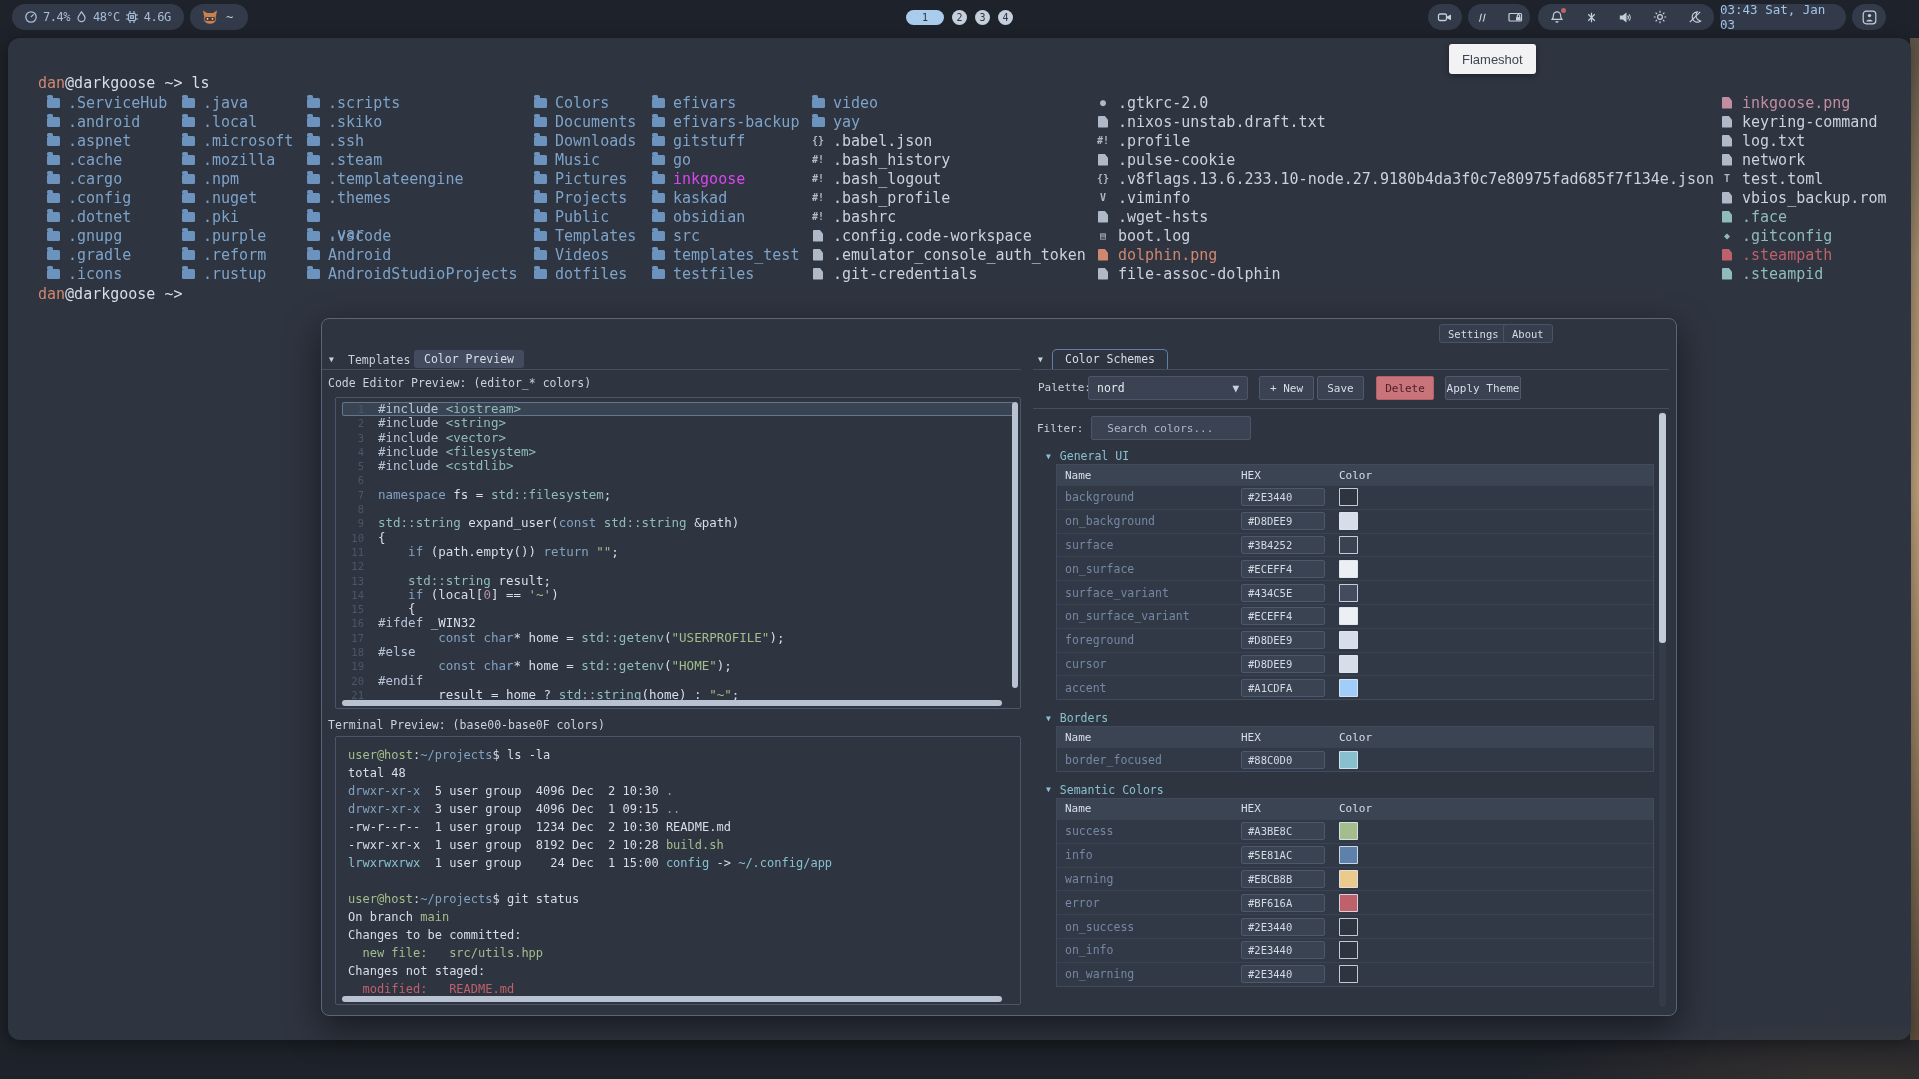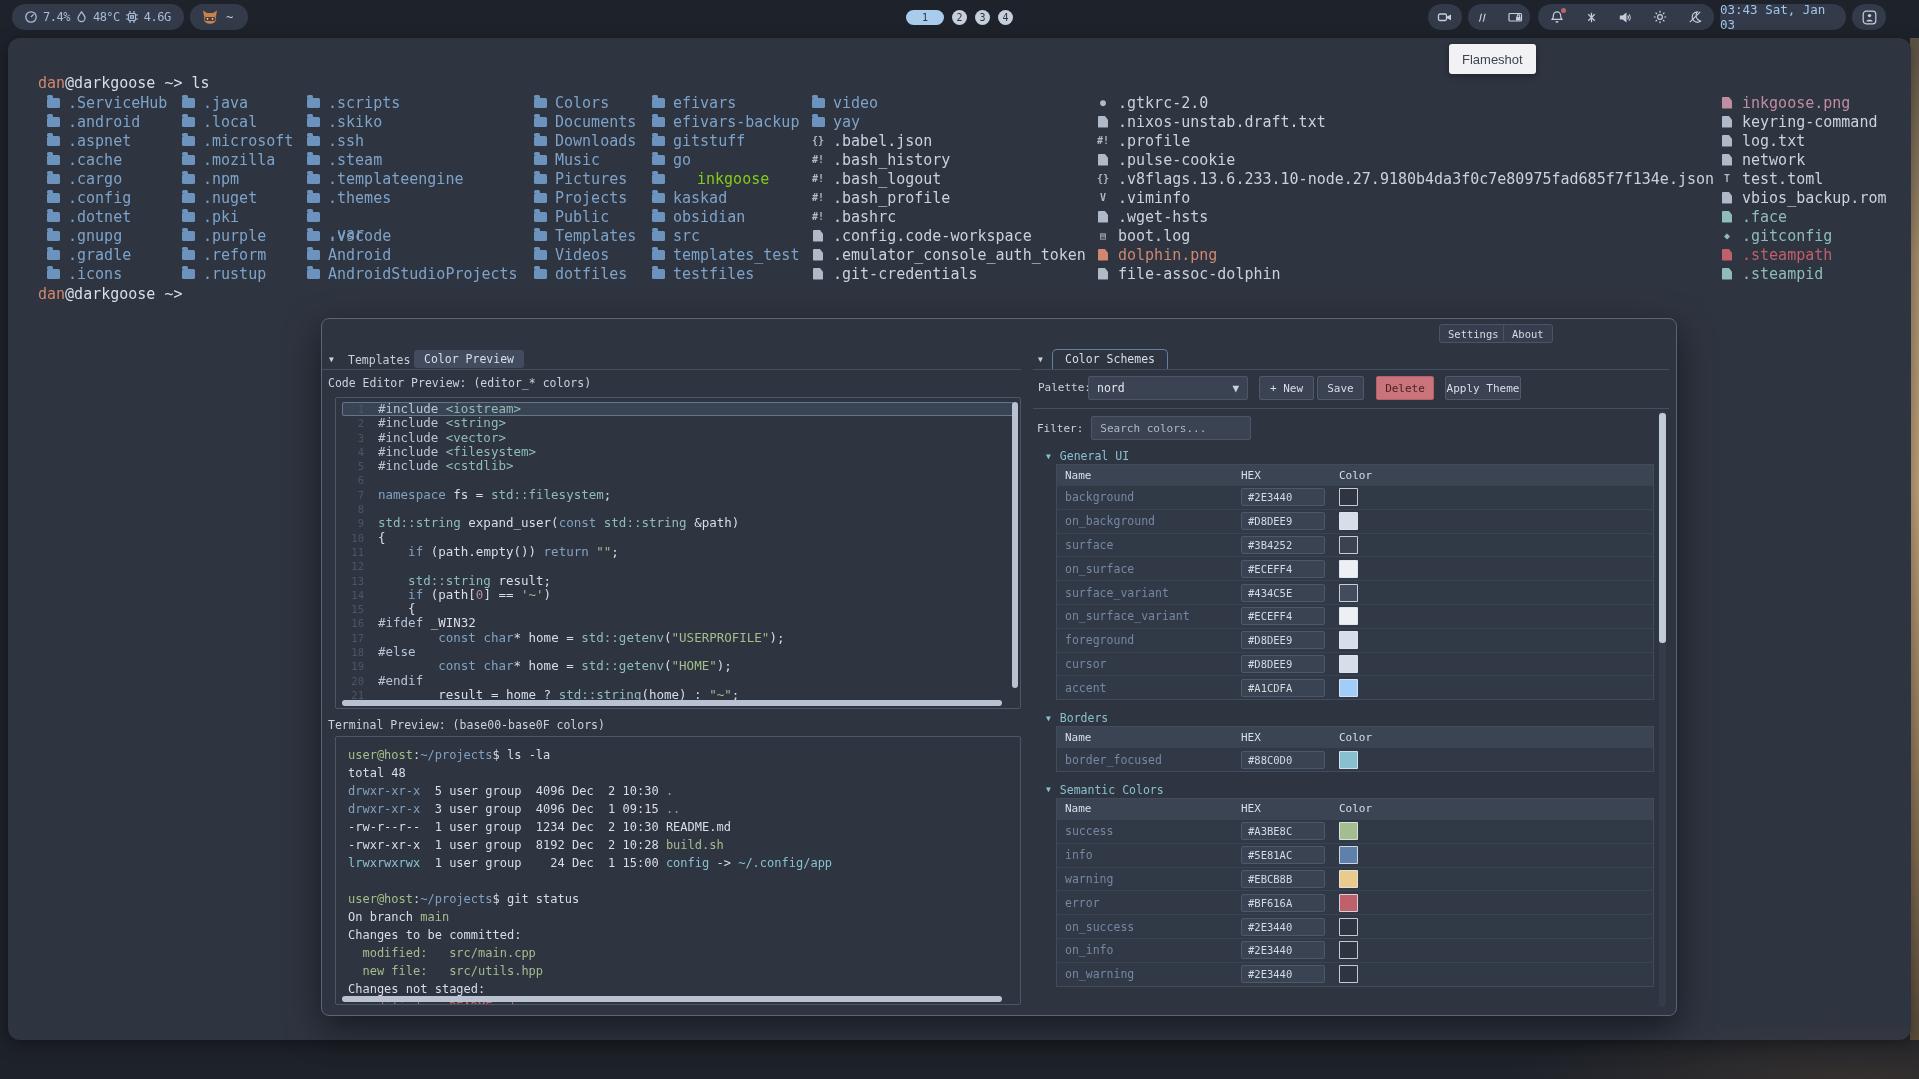--- a/index.html
+++ b/index.html
@@ -89,21 +89,21 @@
     justify-content:space-between; font-size:11.5px; color:#E2E7EF; }
   .select .caret { color:#C9D2DE; font-size:11px; }
   .pbtn { position:absolute; top:57px; height:24px; background:#3B4252; border:1px solid #4F5A6E;
     border-radius:2px; color:#D8DEE9; font-family:inherit; font-size:11px; }
   .b-new{left:937px;width:55px}.b-save{left:995px;width:47px}
   .b-del{left:1054px;width:58px;background:#C9737B;border-color:#B2616B;color:#4D2127;}
   .b-apply{left:1123px;width:76px}
   .scrollarea { position:absolute; left:710px; top:90px; width:636px; height:600px; overflow:hidden; }
   .filter-row { display:flex; align-items:center; padding:7px 0 8px 5px; gap:8px; }
   .filter-input { width:160px; height:24px; background:#3B4252; border:1px solid #4C566A; border-radius:2px;
-    color:#C9D2DE; font-family:inherit; font-size:11px; padding:0 8px; }
+    color:#C9D2DE; font-family:inherit; font-size:11px; padding:0 15px; }
   .filter-input::placeholder { color:#AEB9C9; opacity:1; }
   .section { margin-bottom:10px; }
   .sec-title { display:flex; gap:9px; align-items:center; padding-left:14px; height:16px;
     color:#88C0D0; font-size:11.5px; }
   .sec-title .arrow { color:#88C0D0; }
   .tbl { margin-left:24px; width:598px; border:1px solid #414B5C; }
   .trow { display:flex; align-items:center; height:23.8px; background:#313946; border-top:1px solid #3A4352; }
   .trow.thead { height:20px; background:#3B4453; border-top:none; color:#D8DEE9; }
   .cell { padding-left:8px; }
   .c-name { width:176px; color:#7587A3; font-size:11.5px; }
@@ -509,21 +509,21 @@
           <div class="ls-item">
             <span class="ic">
               <span class="ic-folder" style="color: rgb(107, 147, 189);"></span>
             </span>
             <span style="color: rgb(126, 163, 201);">go</span>
           </div>
           <div class="ls-item">
             <span class="ic">
               <span class="ic-folder" style="color: rgb(107, 147, 189);"></span>
             </span>
-            <span style="color: #84cc16; margin-left: 24px;">inkgoose</span>
+            <span style="color: #d946ef;">inkgoose</span>
           </div>
           <div class="ls-item">
             <span class="ic">
               <span class="ic-folder" style="color: rgb(107, 147, 189);"></span>
             </span>
             <span style="color: rgb(126, 163, 201);">kaskad</span>
           </div>
           <div class="ls-item">
             <span class="ic">
               <span class="ic-folder" style="color: rgb(107, 147, 189);"></span>
@@ -737,21 +737,21 @@
           <div class="line"><span class="ln">4</span><span class="sy-d">#include </span><span class="sy-i">&lt;filesystem&gt;</span></div>
           <div class="line"><span class="ln">5</span><span class="sy-d">#include </span><span class="sy-i">&lt;cstdlib&gt;</span></div>
           <div class="line"><span class="ln">6</span>&nbsp;</div>
           <div class="line"><span class="ln">7</span><span class="sy-k">namespace</span><span class="sy-p"> fs = </span><span class="sy-t">std::filesystem</span><span class="sy-p">;</span></div>
           <div class="line"><span class="ln">8</span>&nbsp;</div>
           <div class="line"><span class="ln">9</span><span class="sy-t">std::string</span><span class="sy-p"> expand_user(</span><span class="sy-k">const</span><span class="sy-p"> </span><span class="sy-t">std::string</span><span class="sy-p"> &amp;path)</span></div>
           <div class="line"><span class="ln">10</span><span class="sy-p">{</span></div>
           <div class="line"><span class="ln">11</span><span class="sy-p">    </span><span class="sy-k">if</span><span class="sy-p"> (path.empty()) </span><span class="sy-k">return</span><span class="sy-p"> </span><span class="sy-s">""</span><span class="sy-p">;</span></div>
           <div class="line"><span class="ln">12</span>&nbsp;</div>
           <div class="line"><span class="ln">13</span><span class="sy-p">    </span><span class="sy-t">std::string</span><span class="sy-p"> result;</span></div>
-          <div class="line"><span class="ln">14</span><span class="sy-p">    </span><span class="sy-k">if</span><span class="sy-p"> (path[</span><span class="sy-n">0</span><span class="sy-p">] == </span><span class="sy-s">'~'</span><span class="sy-p">)</span></div>
+          <div class="line"><span class="ln">14</span><span class="sy-p">    </span><span class="sy-k">if</span><span class="sy-p"> (local[</span><span class="sy-n">0</span><span class="sy-p">] == </span><span class="sy-s">'~'</span><span class="sy-p">)</span></div>
           <div class="line"><span class="ln">15</span><span class="sy-p">    {</span></div>
           <div class="line"><span class="ln">16</span><span class="sy-d">#ifdef</span><span class="sy-p"> _WIN32</span></div>
           <div class="line"><span class="ln">17</span><span class="sy-p">        </span><span class="sy-k">const</span><span class="sy-p"> </span><span class="sy-k">char</span><span class="sy-p">* home = </span><span class="sy-t">std::getenv</span><span class="sy-p">(</span><span class="sy-s">"USERPROFILE"</span><span class="sy-p">);</span></div>
           <div class="line"><span class="ln">18</span><span class="sy-d">#else</span></div>
           <div class="line"><span class="ln">19</span><span class="sy-p">        </span><span class="sy-k">const</span><span class="sy-p"> </span><span class="sy-k">char</span><span class="sy-p">* home = </span><span class="sy-t">std::getenv</span><span class="sy-p">(</span><span class="sy-s">"HOME"</span><span class="sy-p">);</span></div>
           <div class="line"><span class="ln">20</span><span class="sy-d">#endif</span></div>
           <div class="line"><span class="ln">21</span><span class="sy-p">        result = home ? </span><span class="sy-t">std::string</span><span class="sy-p">(home) : </span><span class="sy-s">"~"</span><span class="sy-p">;</span></div>
         </div>
       <div class="vthumb" style="height:286px"></div>
       <div class="hthumb" style="width:660px"></div>
@@ -764,21 +764,20 @@
           <div class="tline"><span class="tc-p">total 48</span></div>
           <div class="tline"><span class="tc-b">drwxr-xr-x</span><span class="tc-p">  5 user group  4096 Dec  2 10:30 </span><span class="tc-b">.</span></div>
           <div class="tline"><span class="tc-b">drwxr-xr-x</span><span class="tc-p">  3 user group  4096 Dec  1 09:15 </span><span class="tc-b">..</span></div>
           <div class="tline"><span class="tc-p">-rw-r--r--  1 user group  1234 Dec  2 10:30 README.md</span></div>
           <div class="tline"><span class="tc-p">-rwxr-xr-x  1 user group  8192 Dec  2 10:28 </span><span class="tc-g">build.sh</span></div>
           <div class="tline"><span class="tc-c">lrwxrwxrwx</span><span class="tc-p">  1 user group    24 Dec  1 15:00 </span><span class="tc-c">config</span><span class="tc-p"> -&gt; </span><span class="tc-c">~/.config/app</span></div>
           <div class="tline">&nbsp;</div>
           <div class="tline"><span class="tc-g">user@host</span><span class="tc-p">:</span><span class="tc-b">~/projects</span><span class="tc-p">$ git status</span></div>
           <div class="tline"><span class="tc-p">On branch </span><span class="tc-g">main</span></div>
           <div class="tline"><span class="tc-p">Changes to be committed:</span></div>
-          <div class="tline"><span class="tc-g">  modified:   src/main.cpp</span></div>
           <div class="tline"><span class="tc-g">  new file:   src/utils.hpp</span></div>
           <div class="tline"><span class="tc-p">Changes not staged:</span></div>
           <div class="tline"><span class="tc-r">  modified:   README.md</span></div>
         </div>
       <div class="hthumb" style="width:660px"></div>
     </div>
 
     <span class="arrow" style="position:absolute;left:716px;top:36px">▼</span>
     <span class="tab-outline" style="position:absolute;left:730px;top:30px">Color Schemes</span>
     <div class="tabline" style="left:711px;top:50px;width:636px"></div>

